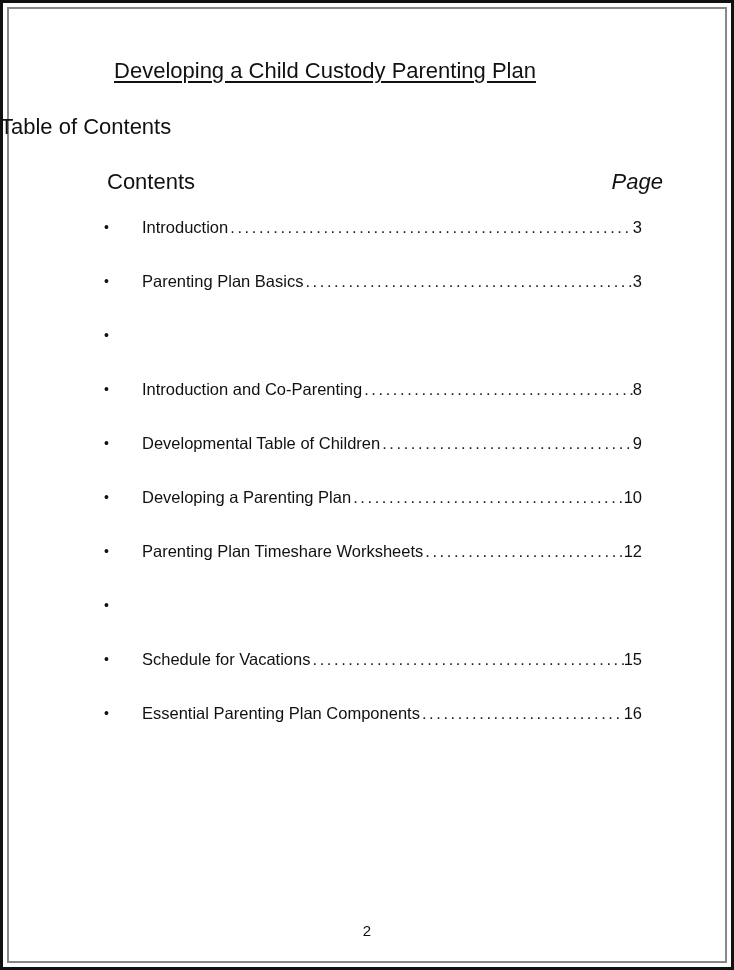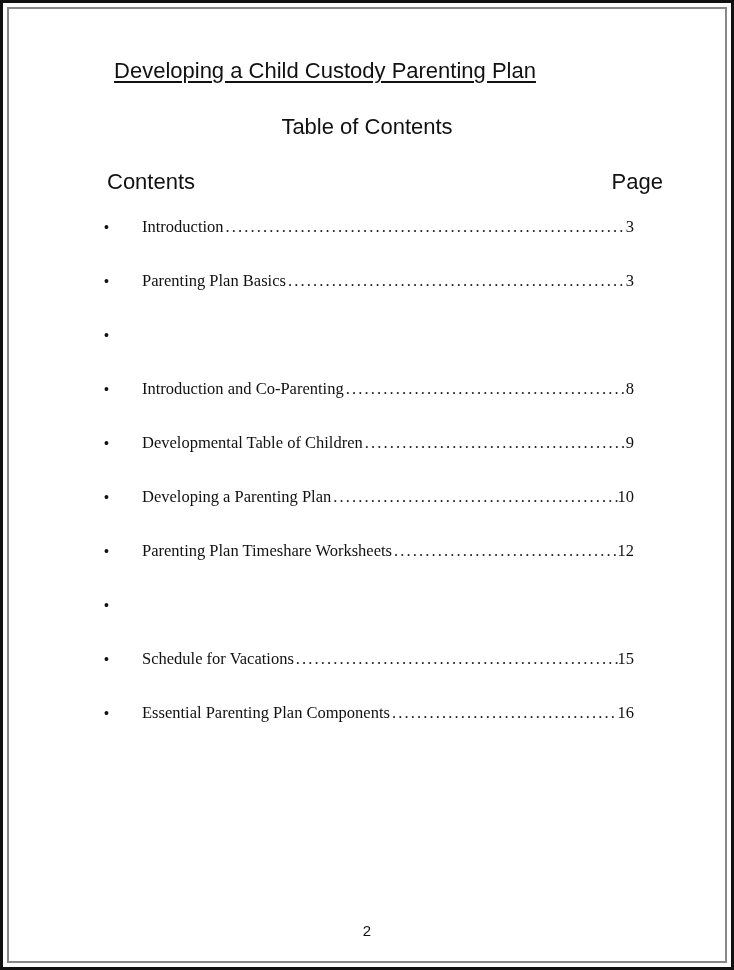--- a/index.html
+++ b/index.html
@@ -4,27 +4,27 @@
 <style>
   html, body { margin: 0; padding: 0; background: #ffffff; }
   body { width: 734px; height: 970px; position: relative; overflow: hidden;
     font-family: "Liberation Sans", sans-serif; color: #111; }
   .frame { position: absolute; left: 0; top: 0; width: 734px; height: 970px; box-sizing: border-box;
     border: 3px solid #111; }
   .frame-inner { position: absolute; left: 4px; top: 4px; right: 4px; bottom: 4px;
     border: 2px solid #888; }
   .title { position: absolute; top: 58px; left: 0; width: 650px; text-align: center;
     font-size: 22px; text-decoration: underline; text-underline-offset: 3px; }
-  .subtitle { position: absolute; top: 114px; left: 0; width: 734px; text-align: center; font-size: 22px; }
+  .subtitle { position: absolute; top: 114px; left: 0; width: 734px; font-size: 22px; }
   .hdr-contents { position: absolute; top: 169px; left: 107px; font-size: 22px; }
-  .hdr-page { position: absolute; top: 169px; right: 71px; font-size: 22px; }
+  .hdr-page { position: absolute; top: 169px; right: 71px; font-size: 22px; font-style: italic; }
   .toc { position: absolute; top: 214px; left: 104px; width: 542px; margin: 0; padding: 0; list-style: none; }
   .toc li { position: relative; height: 54px; display: flex; align-items: flex-start; font-size: 16.5px; line-height: 26px; }
   .bullet { position: absolute; left: 0; top: 0; font-size: 14px; width: 20px; }
-  .entry { position: absolute; left: 38px; right: 12px; display: flex; white-space: nowrap; overflow: hidden; font-family: Liberation Serif, serif; }
+  .entry { position: absolute; left: 38px; right: 4px; display: flex; white-space: nowrap; overflow: hidden; }
   .lbl { flex: 0 0 auto; }
   .dots { flex: 1 1 auto; overflow: hidden; letter-spacing: 0.5px; color: #222; padding: 0 2px; }
   .dots::before { content: ". . . . . . . . . . . . . . . . . . . . . . . . . . . . . . . . . . . . . . . . . . . . . . . . . . . . . . . . . . . . . . . . . . . . . . . . . . . . . . . . . . . . . . . . . . . . . . . . . . ."; letter-spacing: -1px; }
   .pg { flex: 0 0 auto; }
   .footer { position: absolute; top: 922px; left: 0; width: 734px; text-align: center; font-size: 15px; }
 </style>
 </head>
 <body>
 
 <div class="frame">

